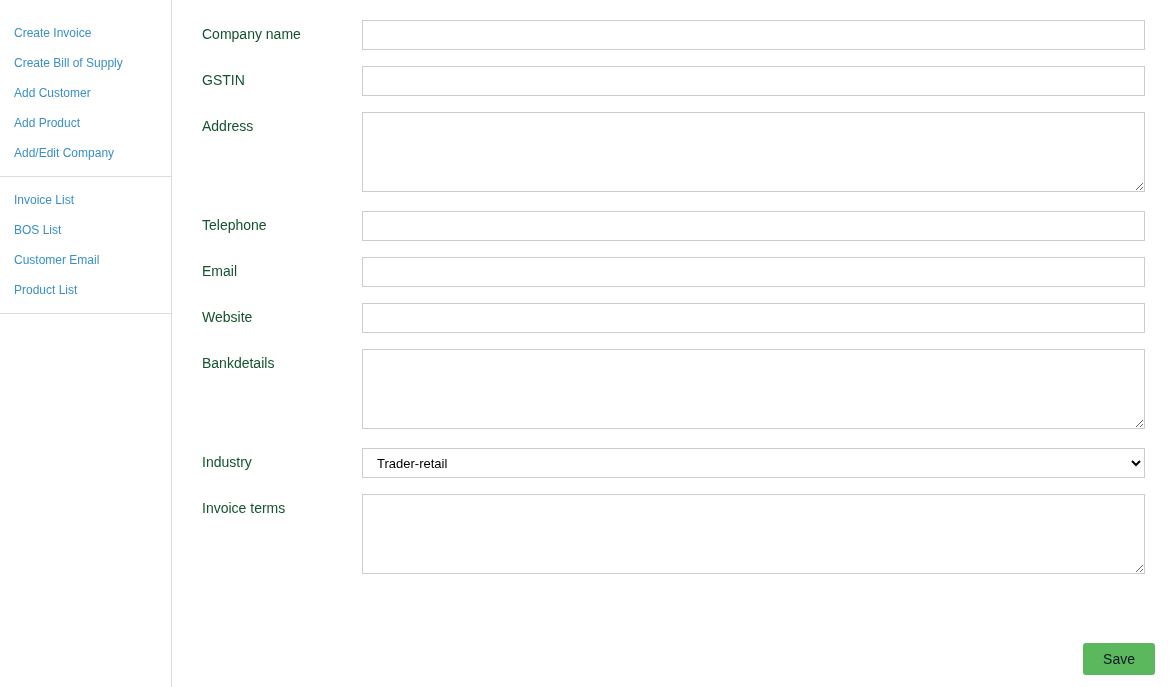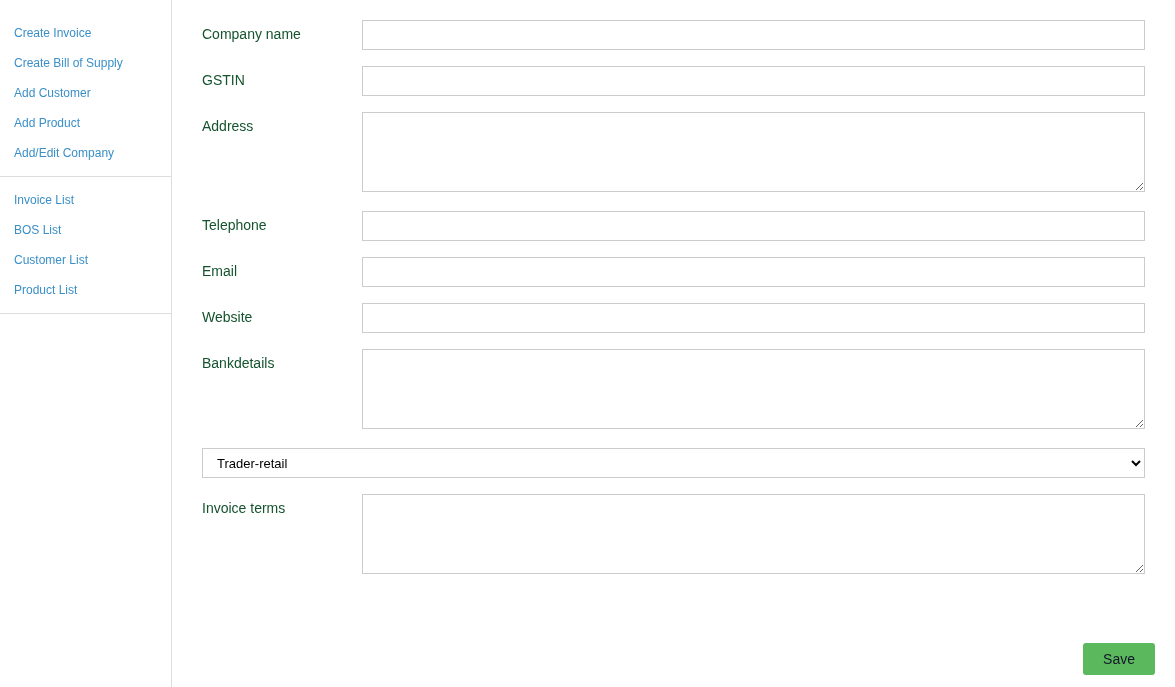--- a/index.html
+++ b/index.html
@@ -126,21 +126,21 @@
   <div class="sidebar-group">
     <a class="sidebar-item">Create Invoice</a>
     <a class="sidebar-item">Create Bill of Supply</a>
     <a class="sidebar-item">Add Customer</a>
     <a class="sidebar-item">Add Product</a>
     <a class="sidebar-item">Add/Edit Company</a>
   </div>
   <div class="sidebar-group">
     <a class="sidebar-item">Invoice List</a>
     <a class="sidebar-item">BOS List</a>
-    <a class="sidebar-item">Customer List</a>
+    <a class="sidebar-item">Customer Email</a>
     <a class="sidebar-item">Product List</a>
   </div>
 </div>
 
 <div class="main-content">
   <div class="form-table">
 
     <div class="form-row">
       <div class="form-label">Company name</div>
       <div class="form-control-wrap">
@@ -185,20 +185,21 @@
 
 
     <div class="form-row">
       <div class="form-label">Bankdetails</div>
       <div class="form-control-wrap">
         <textarea class="form-textarea" style=""></textarea>
       </div>
     </div>
 
     <div class="form-row">
+      <div class="form-label">Industry</div>
       <div class="form-control-wrap">
         <select class="form-select">
           <option>Trader-retail</option>
           <option>Manufacturer</option>
           <option>Service</option>
           <option>Other</option>
         </select>
       </div>
     </div>
 

